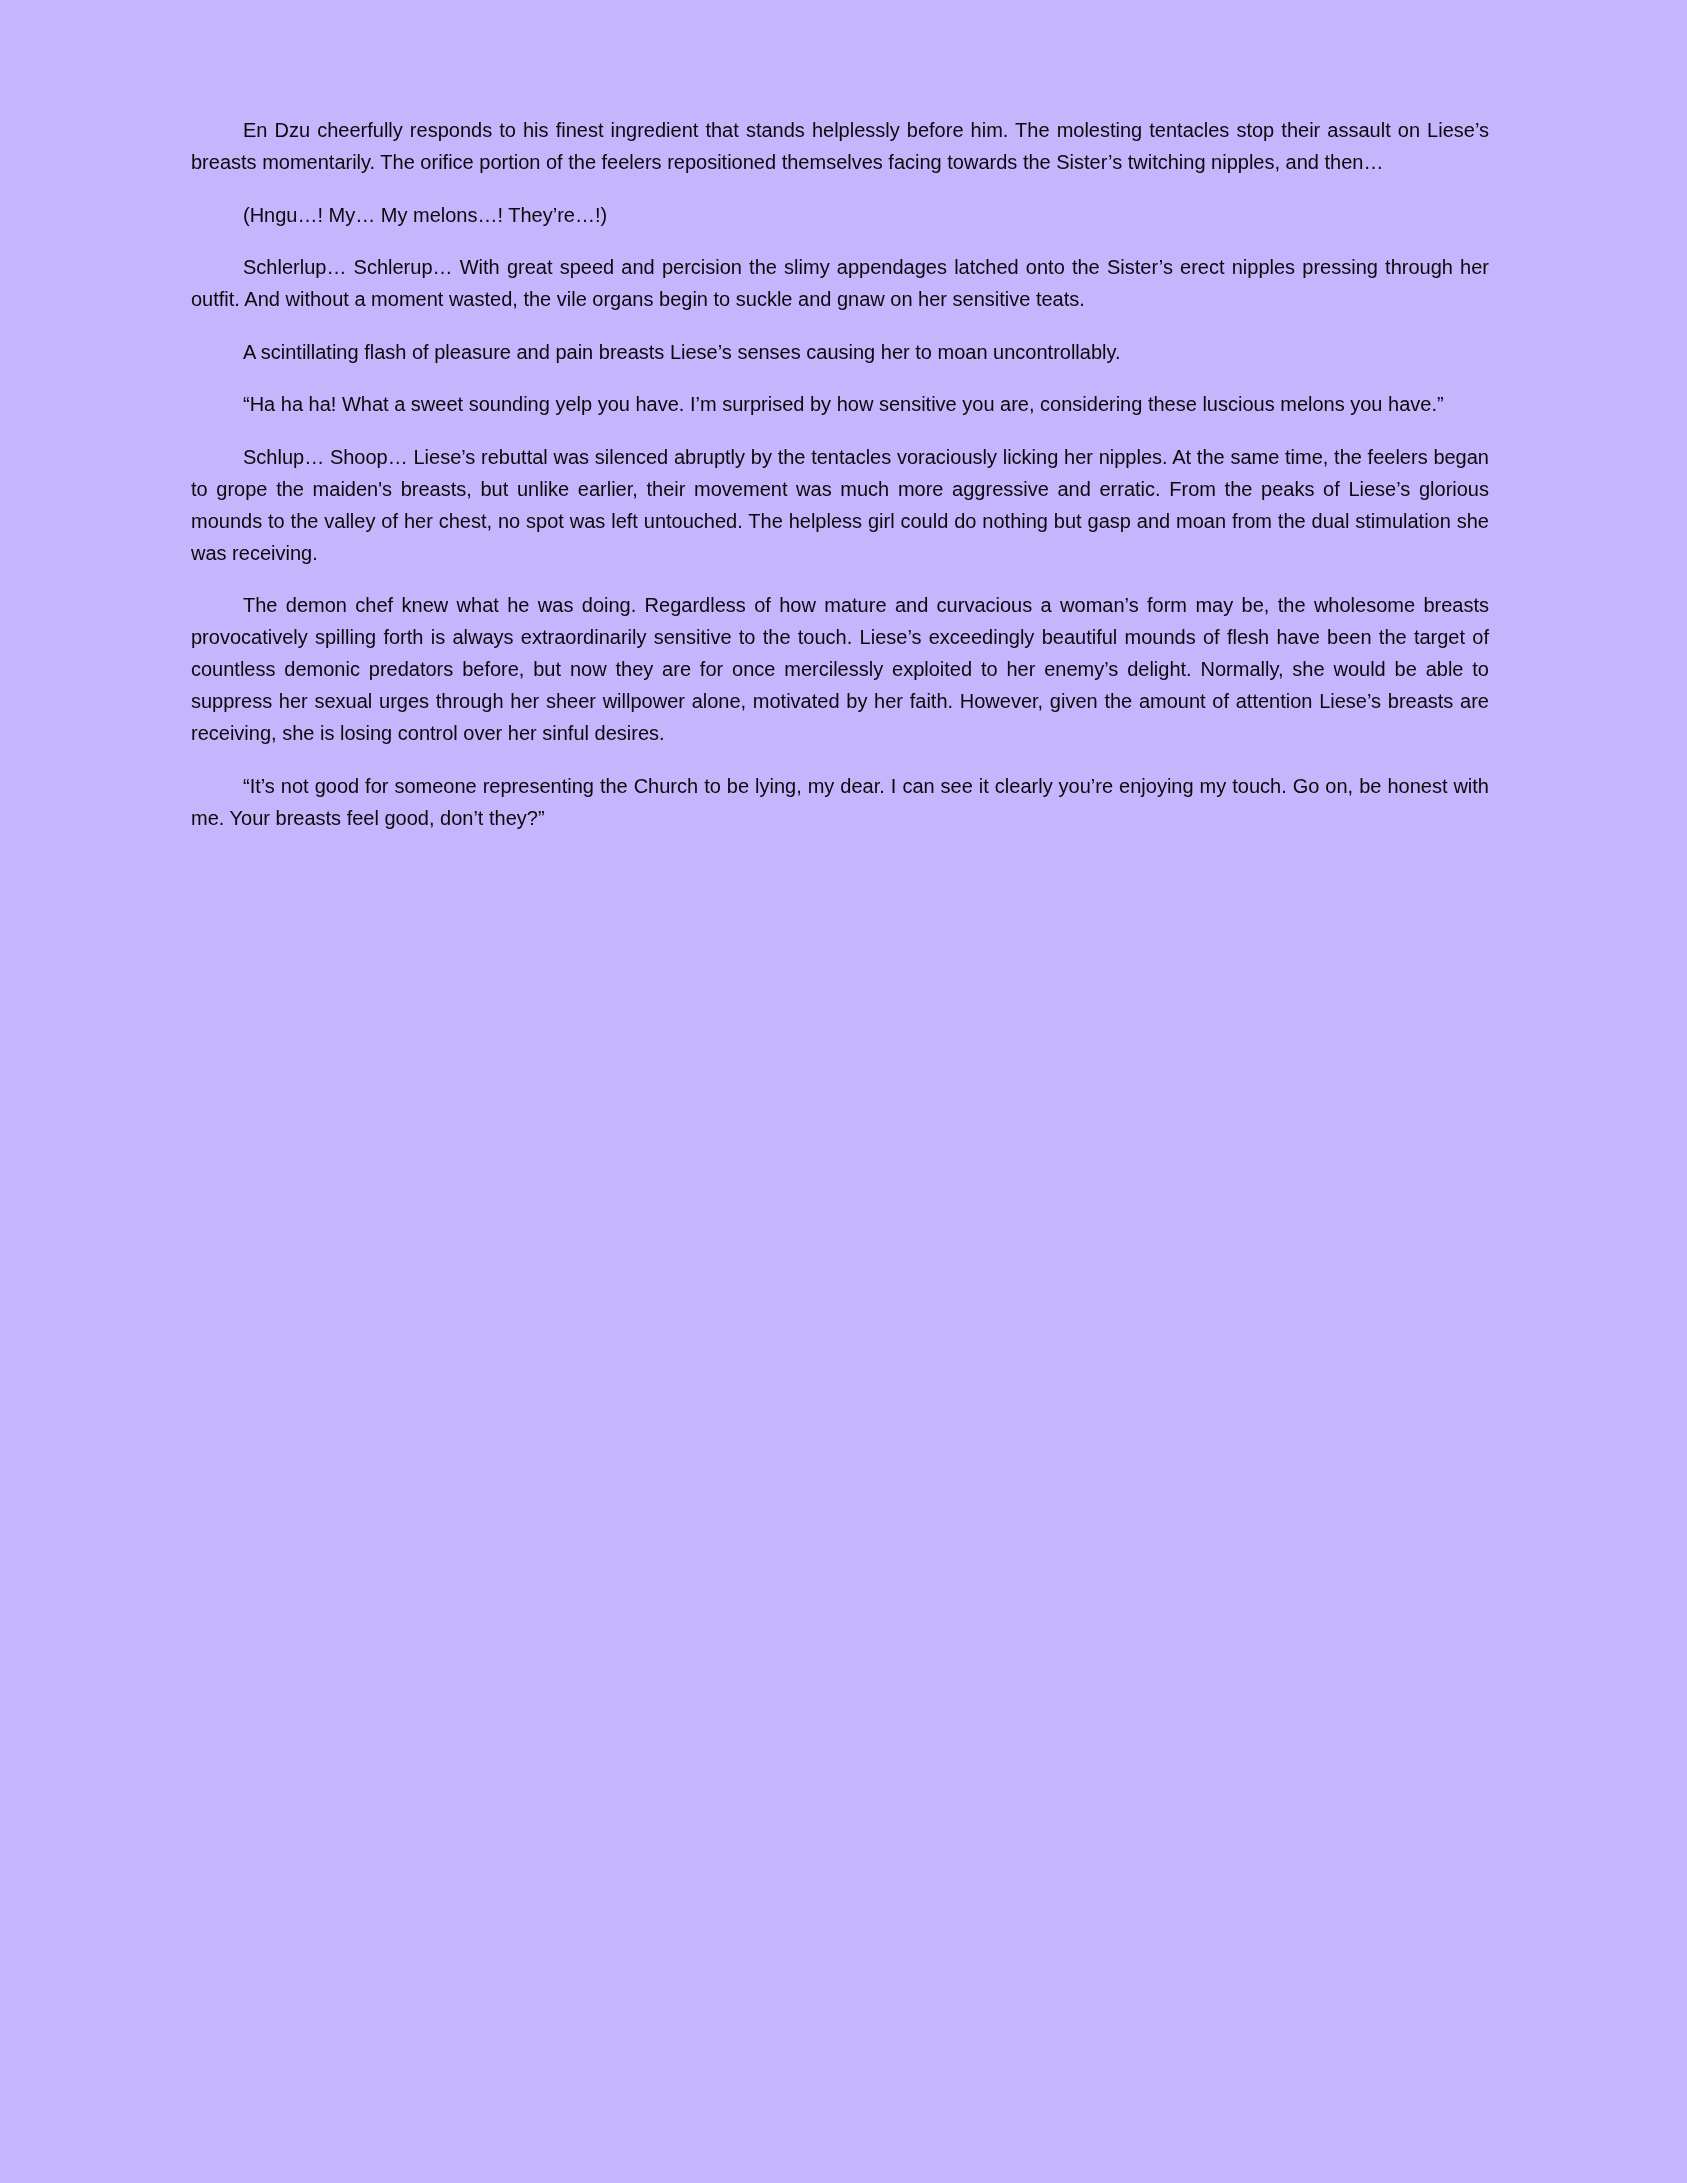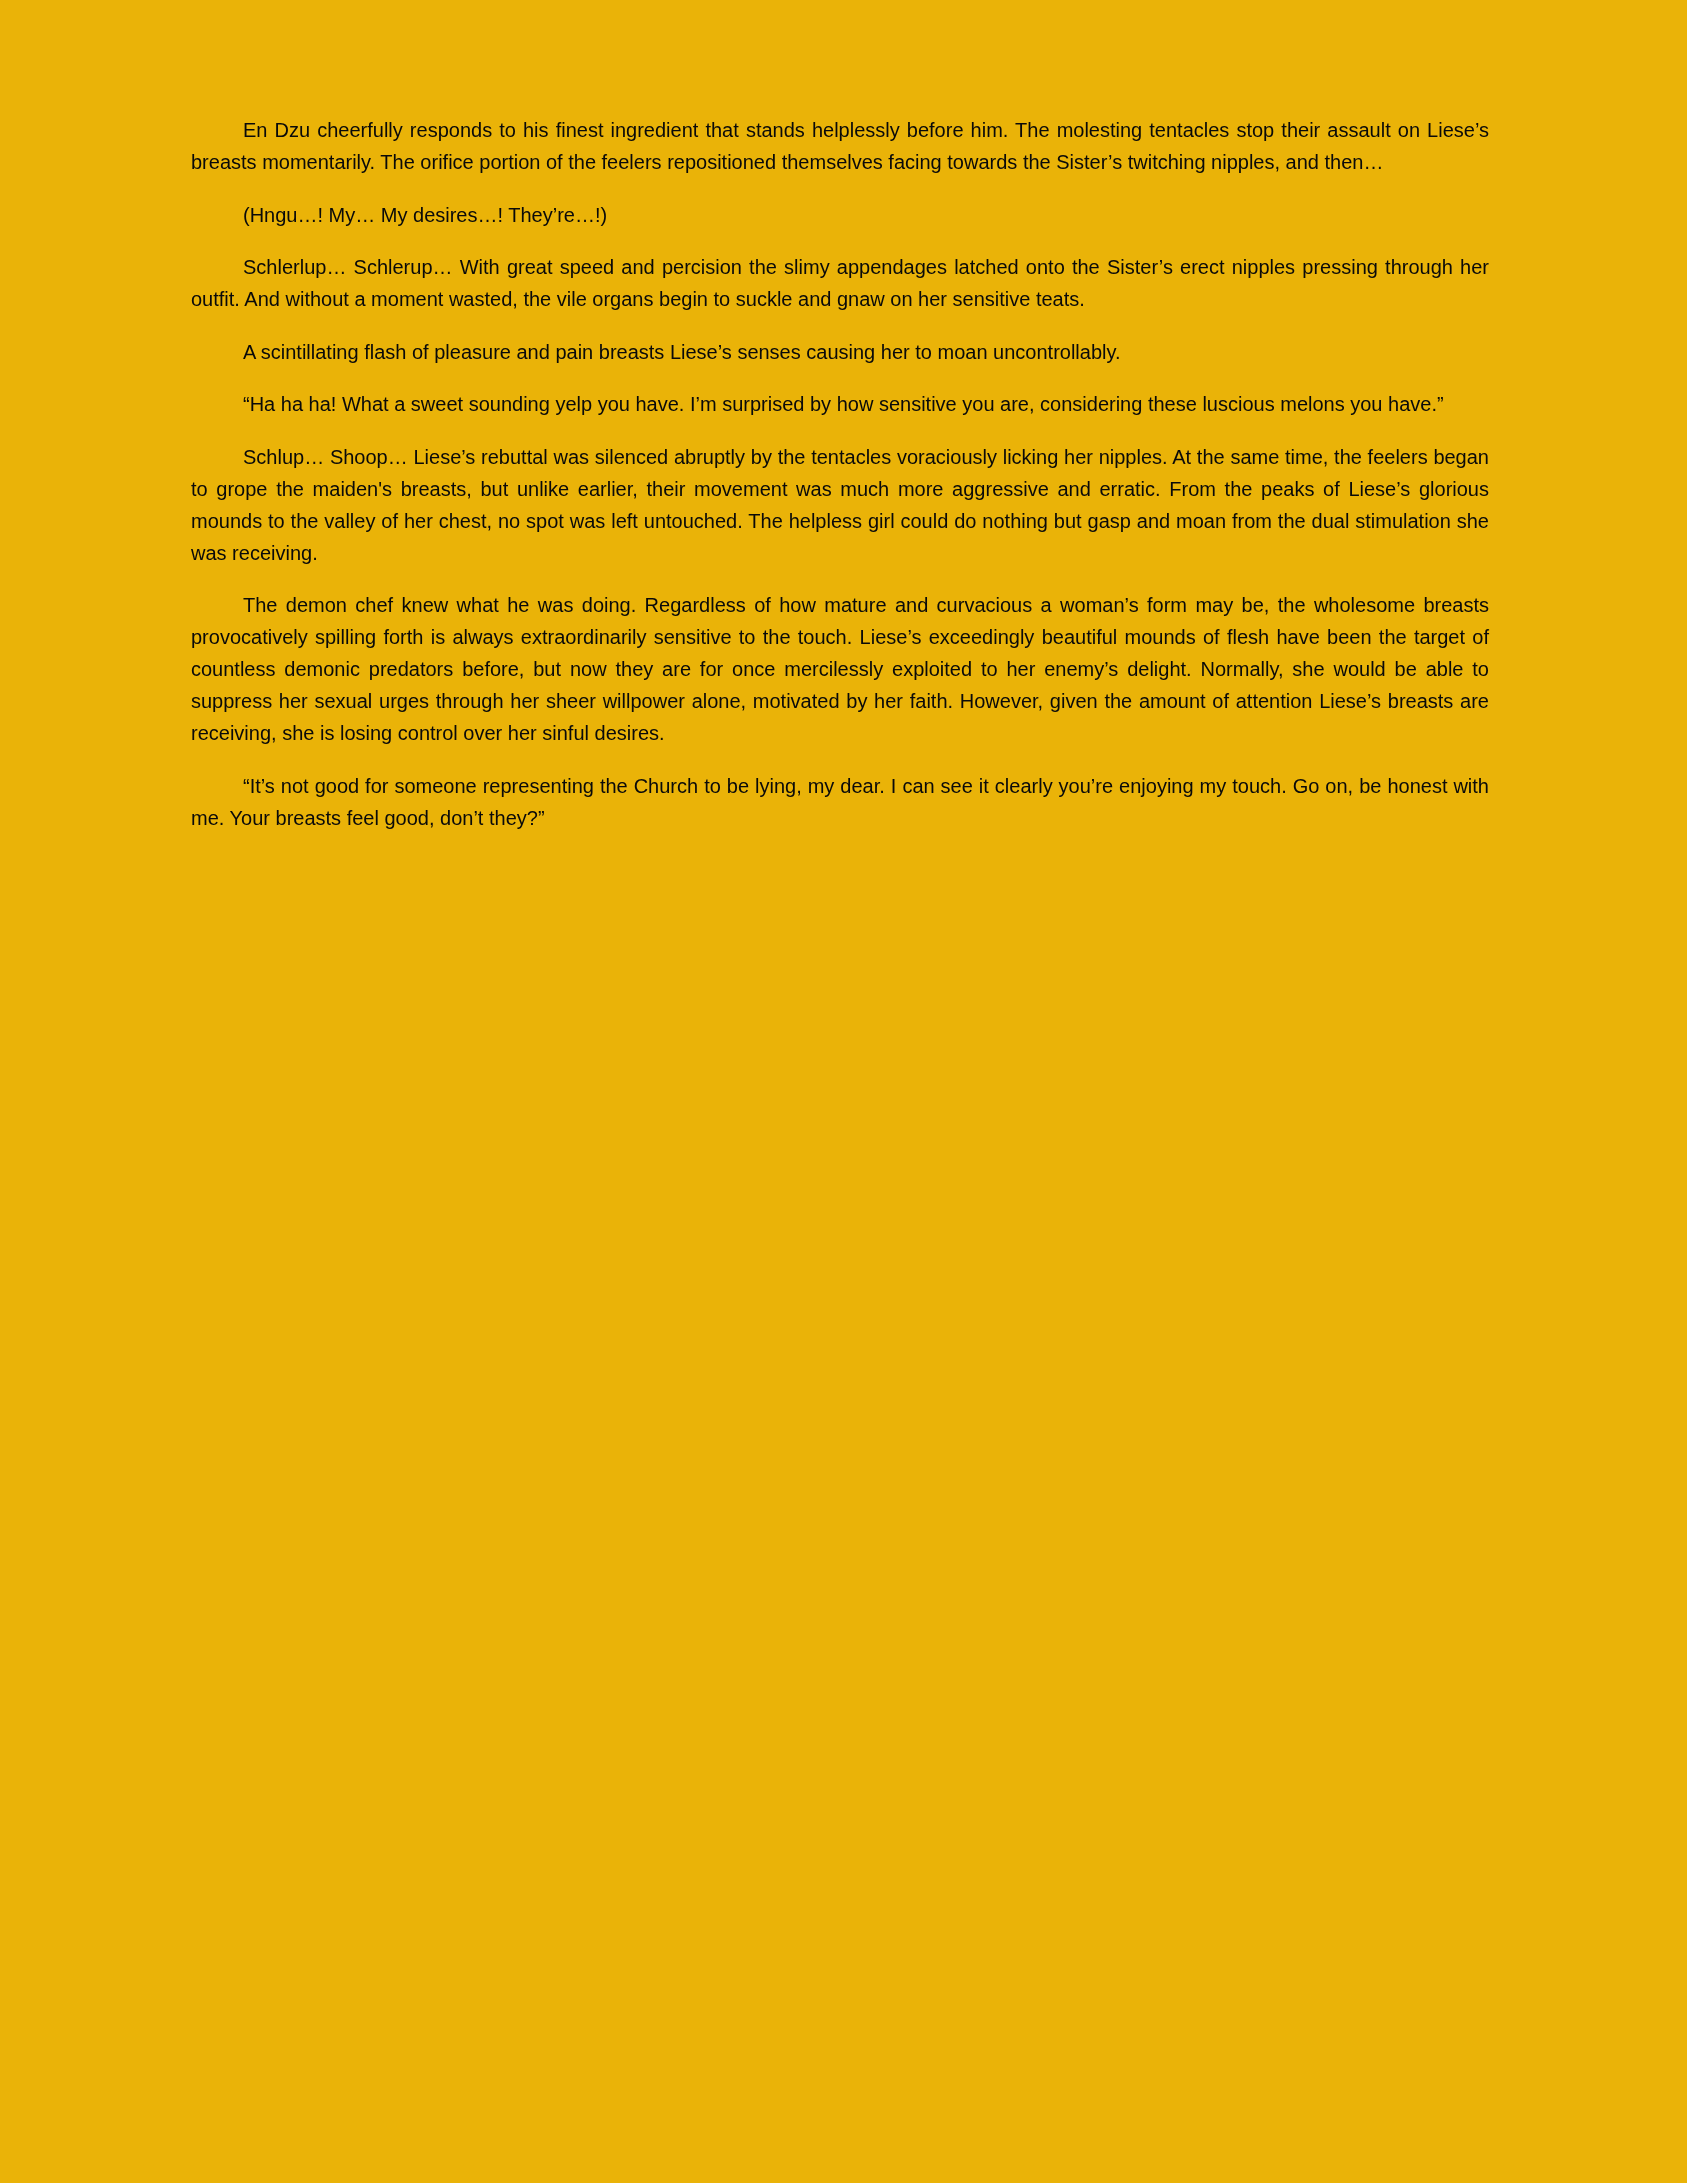--- a/index.html
+++ b/index.html
@@ -3,21 +3,21 @@
 <meta charset="utf-8">
 <style>
   html, body {
     margin: 0;
     padding: 0;
     background: #ffffff;
   }
   .page {
     width: 1687px;
     height: 2183px;
-    background: #eab308;
+    background: #c4b5fd;
     box-sizing: border-box;
     padding: 114px 198px 0 191px;
     font-family: "Liberation Sans", sans-serif;
     color: #000000;
   }
   .doc-body {
     font-size: 20px;
     line-height: 1.60;
     text-align: justify;
     text-justify: inter-word;
@@ -31,21 +31,21 @@
   .para:last-child {
     margin-bottom: 0;
   }
 </style>
 </head>
 <body>
 
 <div class="page">
   <div class="doc-body">
     <p class="para">En Dzu cheerfully responds to his finest ingredient that stands helplessly before him. The molesting tentacles stop their assault on Liese’s breasts momentarily. The orifice portion of the feelers repositioned themselves facing towards the Sister’s twitching nipples, and then…</p>
-    <p class="para">(Hngu…! My… My desires…! They’re…!)</p>
+    <p class="para">(Hngu…! My… My melons…! They’re…!)</p>
     <p class="para">Schlerlup… Schlerup… With great speed and percision the slimy appendages latched onto the Sister’s erect nipples pressing through her outfit. And without a moment wasted, the vile organs begin to suckle and gnaw on her sensitive teats.</p>
     <p class="para">A scintillating flash of pleasure and pain breasts Liese’s senses causing her to moan uncontrollably.</p>
     <p class="para">“Ha ha ha! What a sweet sounding yelp you have. I’m surprised by how sensitive you are, considering these luscious melons you have.”</p>
     <p class="para">Schlup… Shoop… Liese’s rebuttal was silenced abruptly by the tentacles voraciously licking her nipples. At the same time, the feelers began to grope the maiden's breasts, but unlike earlier, their movement was much more aggressive and erratic. From the peaks of Liese’s glorious mounds to the valley of her chest, no spot was left untouched. The helpless girl could do nothing but gasp and moan from the dual stimulation she was receiving.</p>
     <p class="para">The demon chef knew what he was doing. Regardless of how mature and curvacious a woman’s form may be, the wholesome breasts provocatively spilling forth is always extraordinarily sensitive to the touch. Liese’s exceedingly beautiful mounds of flesh have been the target of countless demonic predators before, but now they are for once mercilessly exploited to her enemy’s delight. Normally, she would be able to suppress her sexual urges through her sheer willpower alone, motivated by her faith. However, given the amount of attention Liese’s breasts are receiving, she is losing control over her sinful desires.</p>
     <p class="para">“It’s not good for someone representing the Church to be lying, my dear. I can see it clearly you’re enjoying my touch. Go on, be honest with me. Your breasts feel good, don’t they?”</p>
   </div>
 </div>
 
 

